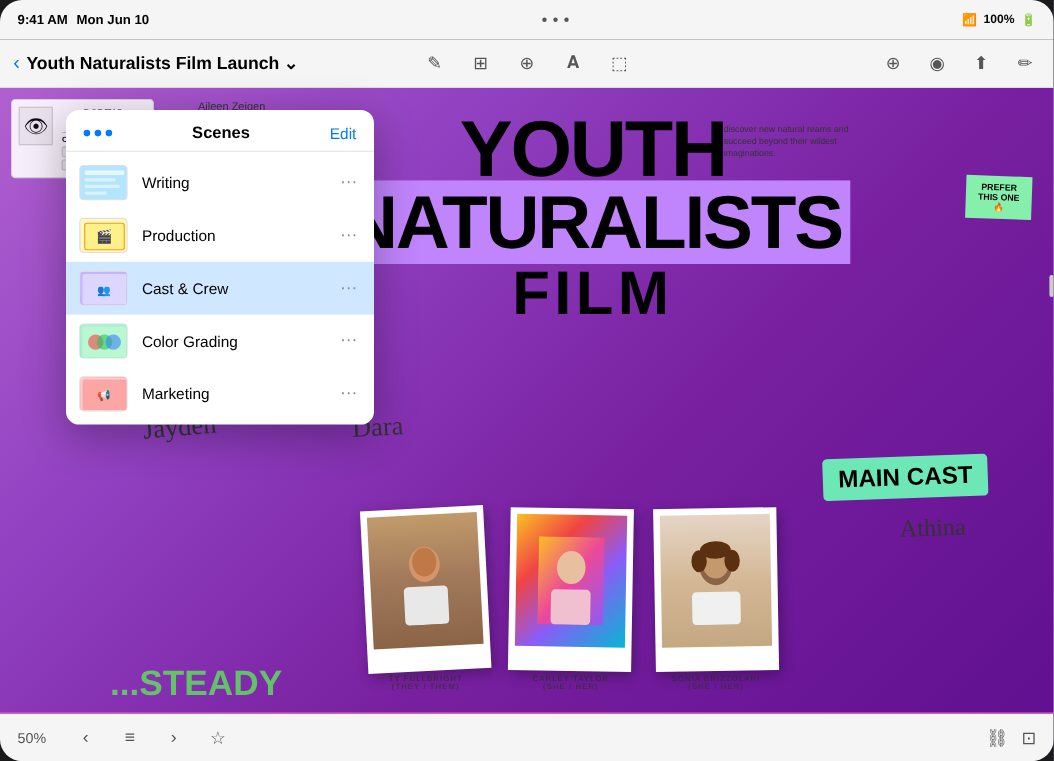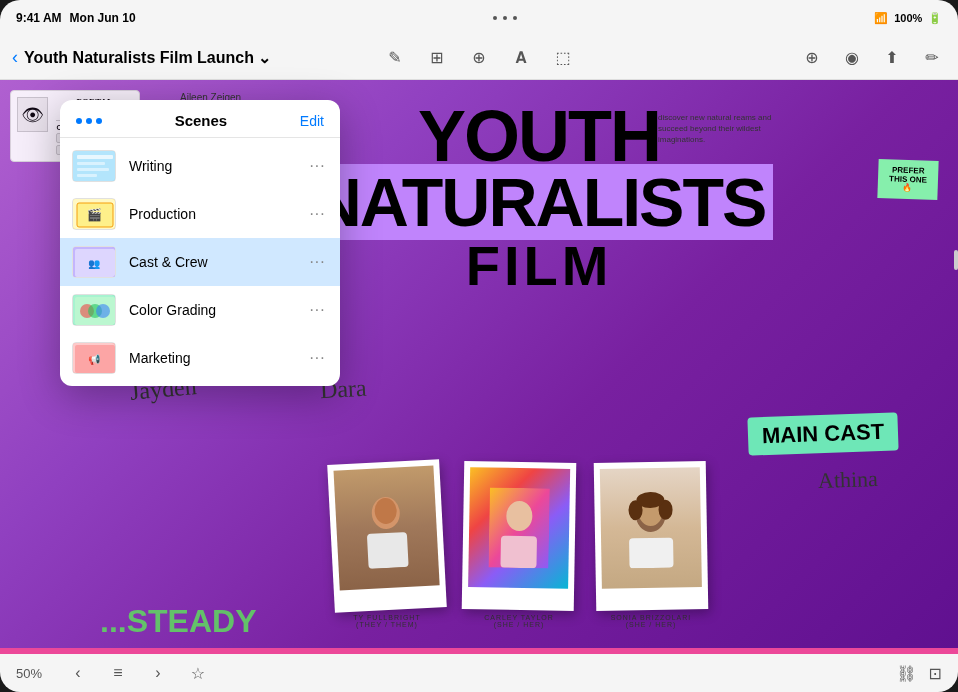--- a/index.html
+++ b/index.html
@@ -428,21 +428,21 @@
       font-weight: 600;
       width: calc(100% - 24px);
       cursor: pointer;
       text-align: center;
     }
 
     
     .bottom-toolbar {
       height: 44px;
       background: #f5f5f5;
-      border-top: 6px solid #ec4899;
+      border-top: 1px solid #ec4899;
       display: flex;
       align-items: center;
       padding: 0 16px;
       gap: 12px;
     }
     .zoom-level {
       font-size: 13px;
       color: #555;
       min-width: 36px;
     }

